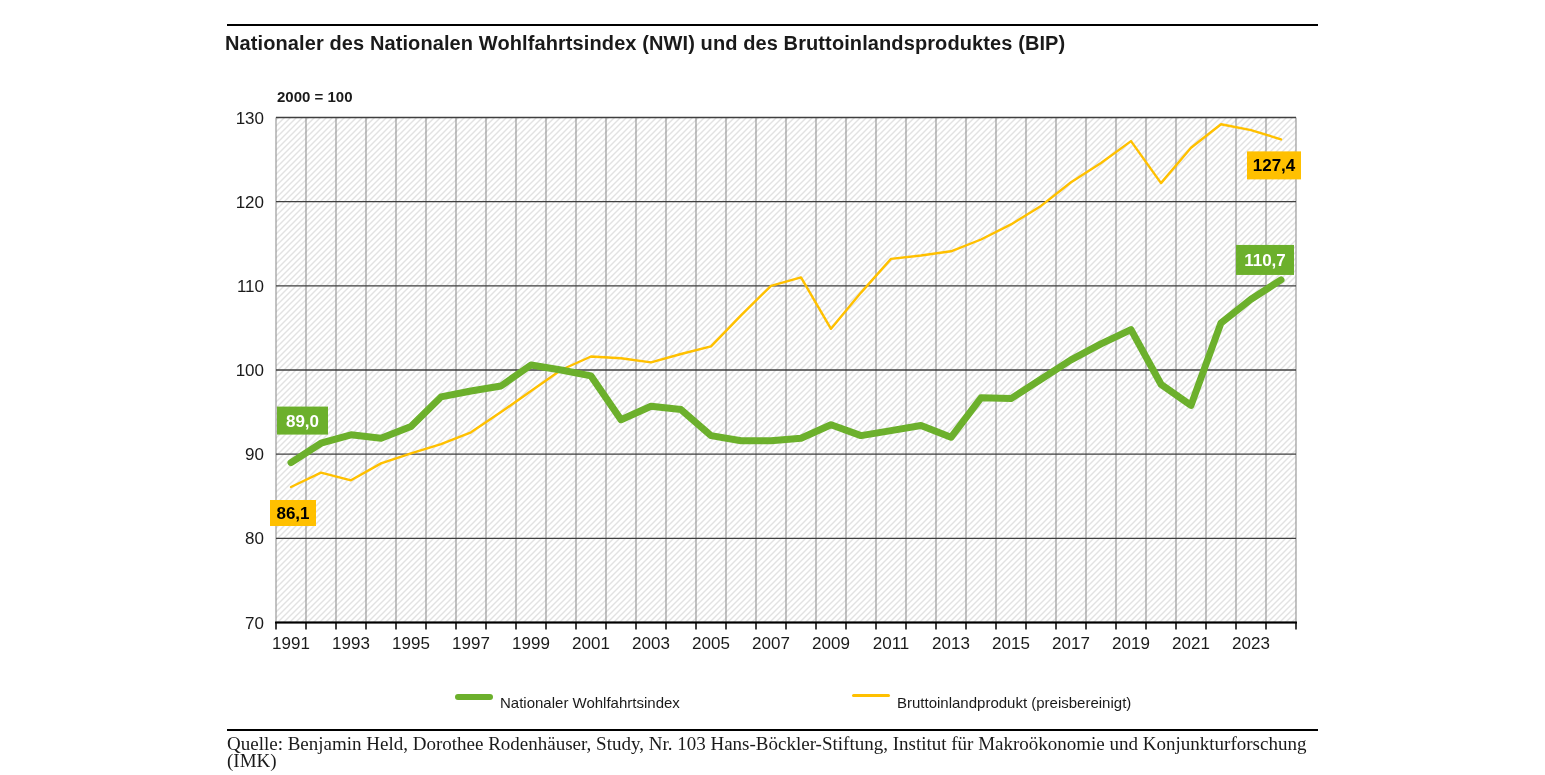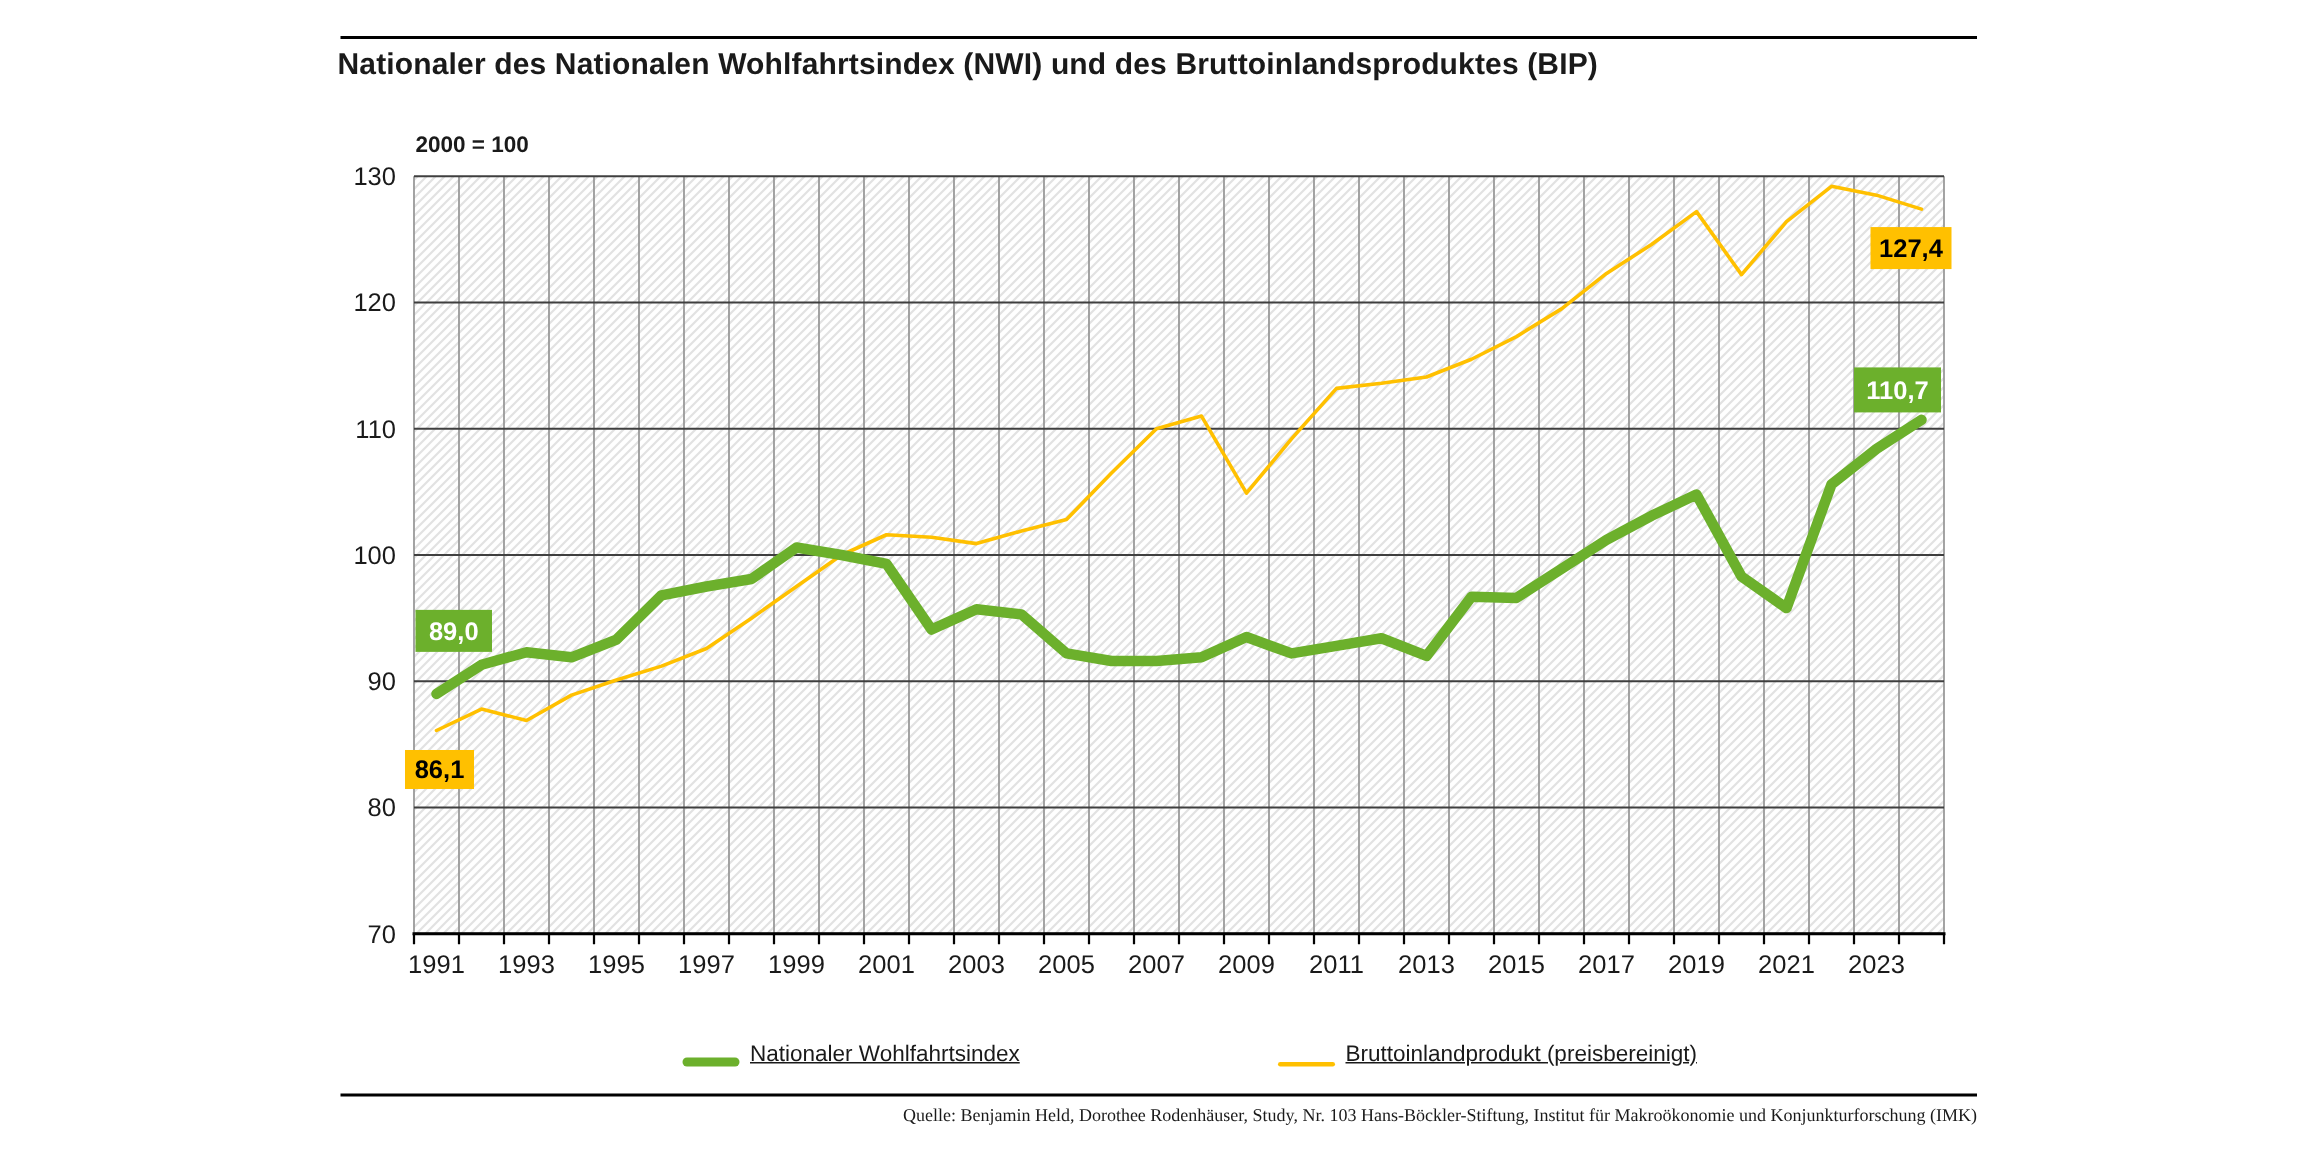--- a/index.html
+++ b/index.html
@@ -3,28 +3,28 @@
 <meta charset="utf-8">
 <style>
   html,body{margin:0;padding:0;background:#fff;}
   body{width:1545px;height:775px;position:relative;overflow:hidden;
        font-family:"Liberation Sans","DejaVu Sans",sans-serif;color:#1a1a1a;}
   .abs{position:absolute;}
   #top-rule{left:227px;top:24px;width:1091px;height:2px;background:#000;}
   #chart-title{left:225px;top:32px;width:1100px;font-size:20px;font-weight:bold;letter-spacing:.1px;}
   #index-note{left:277px;top:88px;font-size:15px;font-weight:bold;}
   #chart-svg{left:0;top:0;}
-  .legend-item{top:694px;display:flex;align-items:flex-end;gap:7px;text-decoration:underline;}
+  .legend-item{top:694px;display:flex;align-items:flex-start;gap:7px;}
   #legend-nwi{left:455px;}
   #legend-bip{left:852px;}
   .swatch{display:inline-block;width:38px;border-radius:3px;}
   .legend-label{font-size:15px;}
   #bottom-rule{left:227px;top:729px;width:1091px;height:2px;background:#000;}
-  #source-block{left:227px;top:735px;width:1091px;text-align:right;
-       font-family:"Liberation Serif","DejaVu Serif",serif;font-size:12px;line-height:17px;}
+  #source-block{left:227px;top:735px;width:1091px;text-align:left;
+       font-family:"Liberation Serif","DejaVu Serif",serif;font-size:19px;line-height:17px;}
 </style>
 </head>
 <body>
 
 <div id="top-rule" class="abs"></div>
 
 <div id="chart-title" class="abs">Nationaler des Nationalen Wohlfahrtsindex (NWI) und des Bruttoinlandsproduktes (BIP)</div>
 
 <div id="index-note" class="abs">2000 = 100</div>
 

